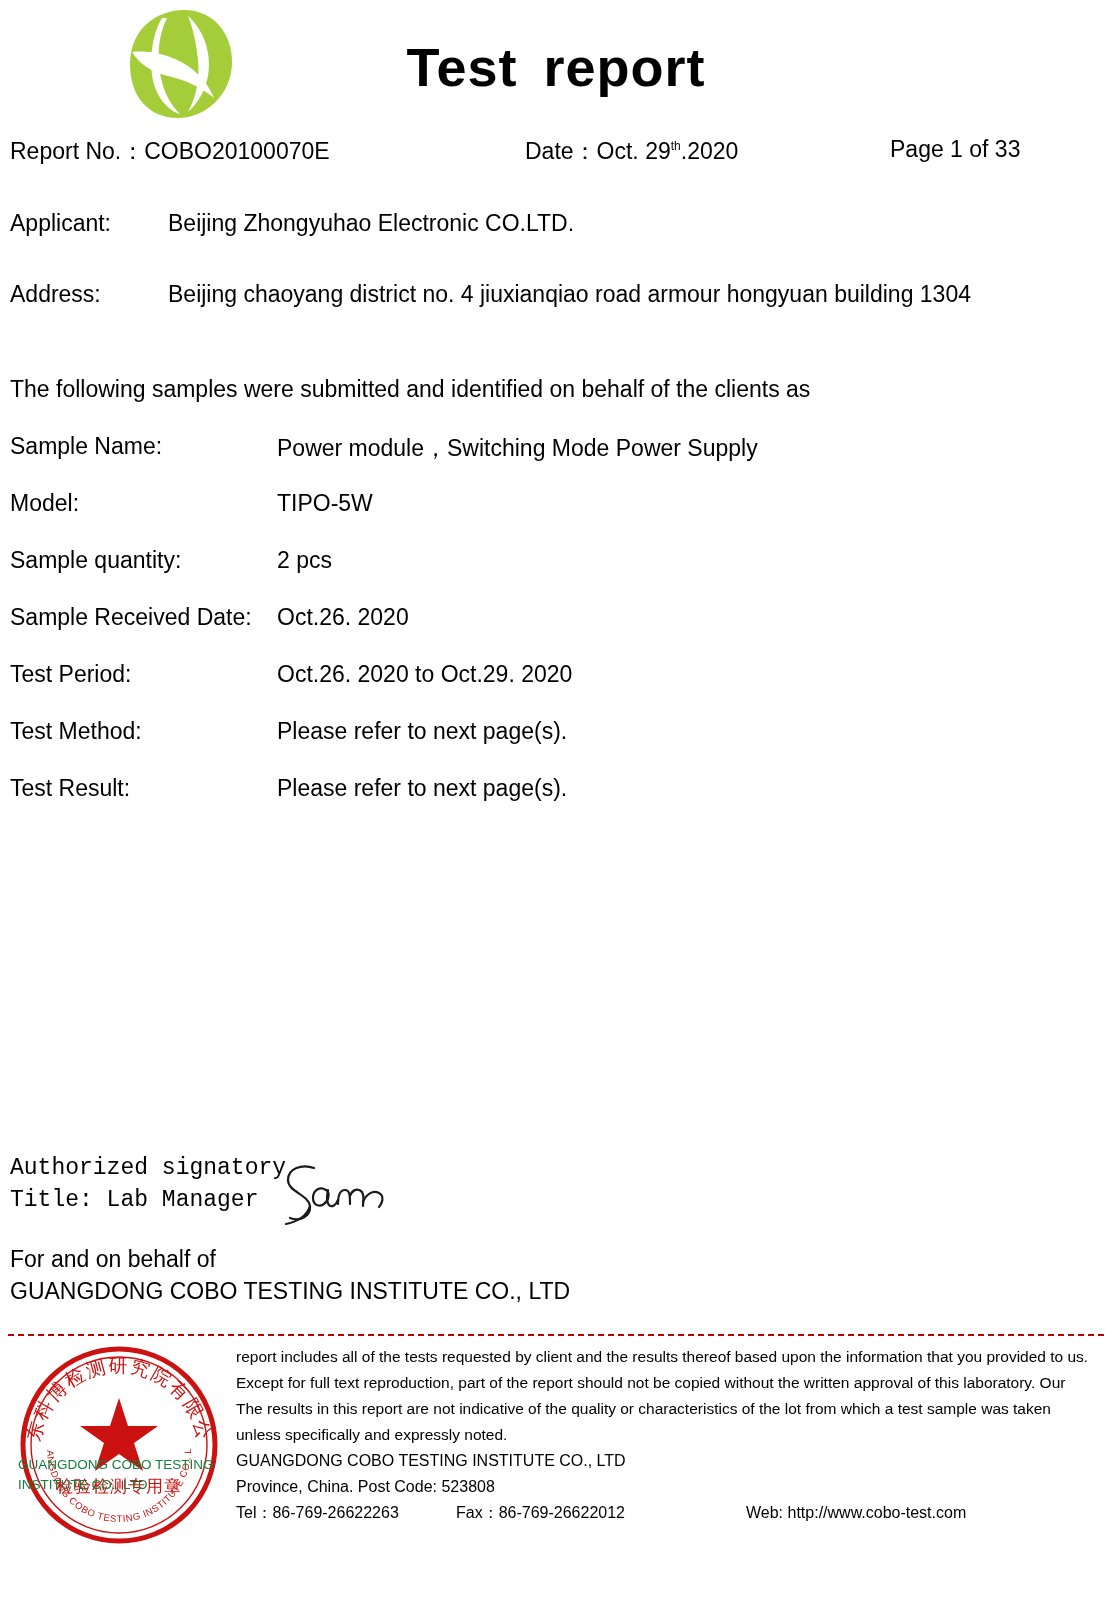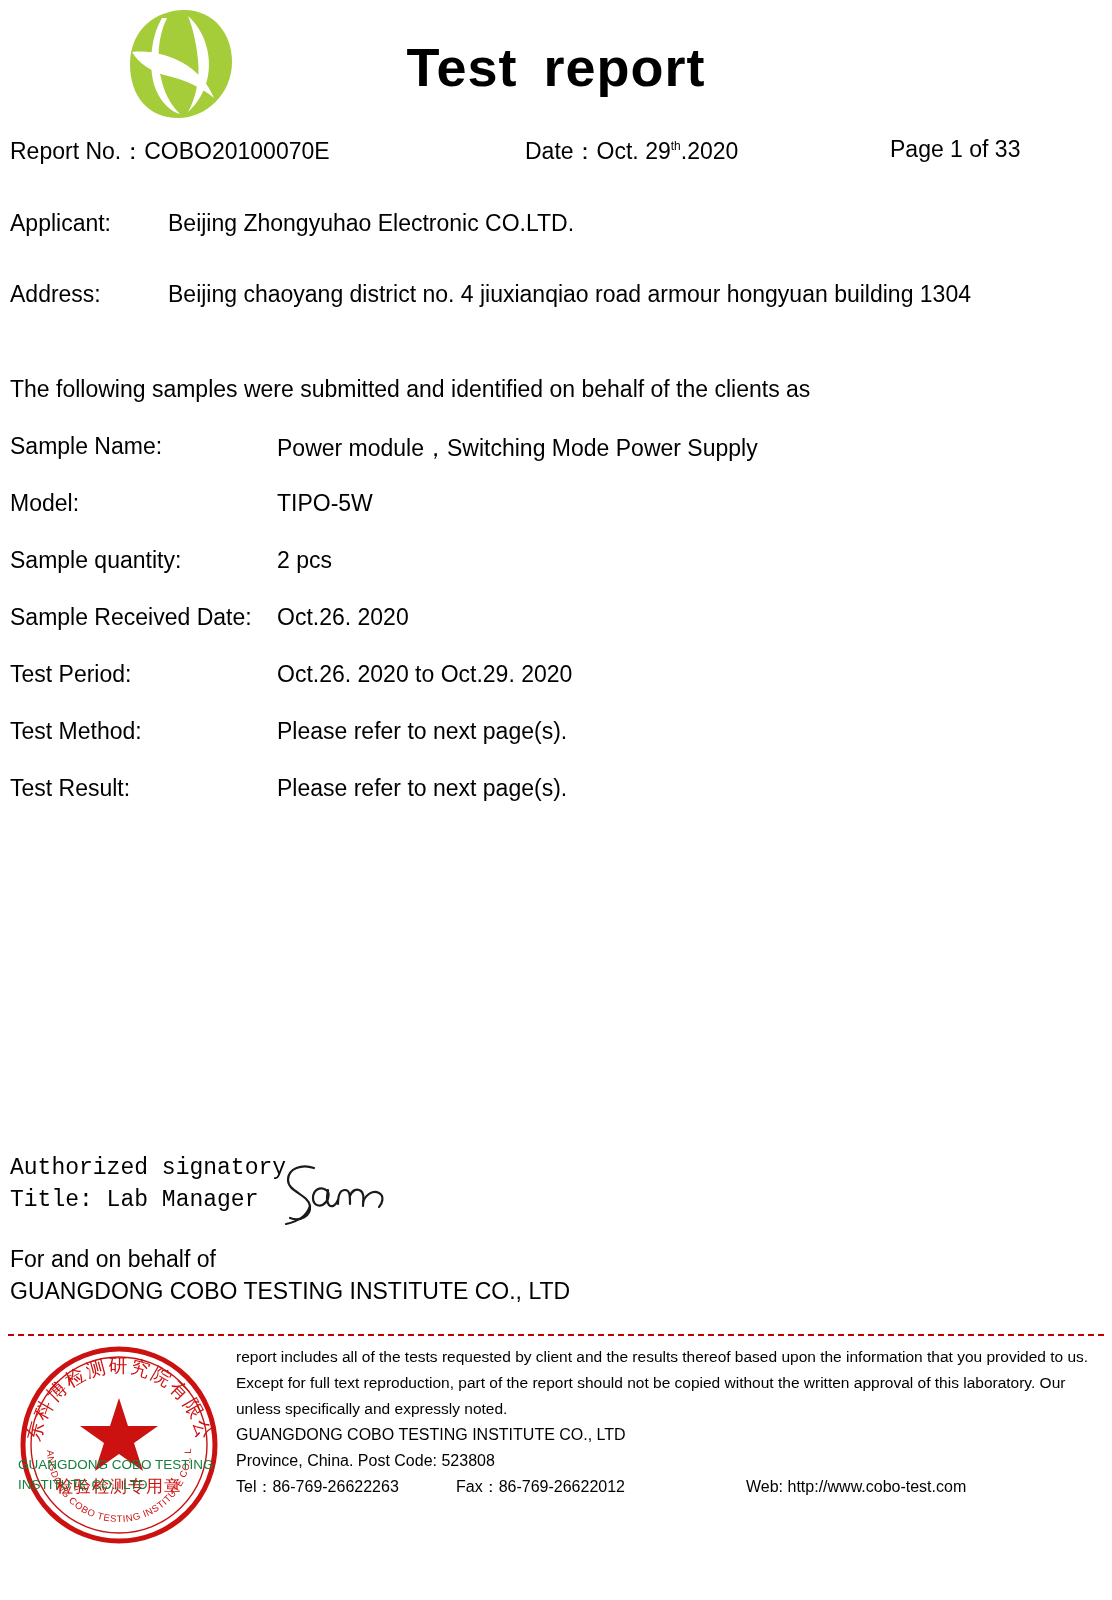--- a/index.html
+++ b/index.html
@@ -266,20 +266,21 @@
     </svg>
   </div>
   <div class="stamp-text">
     <div>GUANGDONG COBO TESTING</div>
     <div>INSTITUTE CO., LTD</div>
   </div>
 
   <div class="footer-text">
     <p>report includes all of the tests requested by client and the results thereof based upon the information that you provided to us.</p>
     <p>Except for full text reproduction, part of the report should not be copied without the written approval of this laboratory. Our</p>
+    <p>The results in this report are not indicative of the quality or characteristics of the lot from which a test sample was taken</p>
     <p>unless specifically and expressly noted.</p>
     <p class="footer-bold">GUANGDONG COBO TESTING INSTITUTE CO., LTD</p>
     <p class="footer-bold">Province, China. Post Code: 523808</p>
     <p class="footer-bold footer-lastline">
       <span>Tel：86-769-26622263</span>
       <span>Fax：86-769-26622012</span>
       <span>Web: http://www.cobo-test.com</span>
     </p>
   </div>
 

